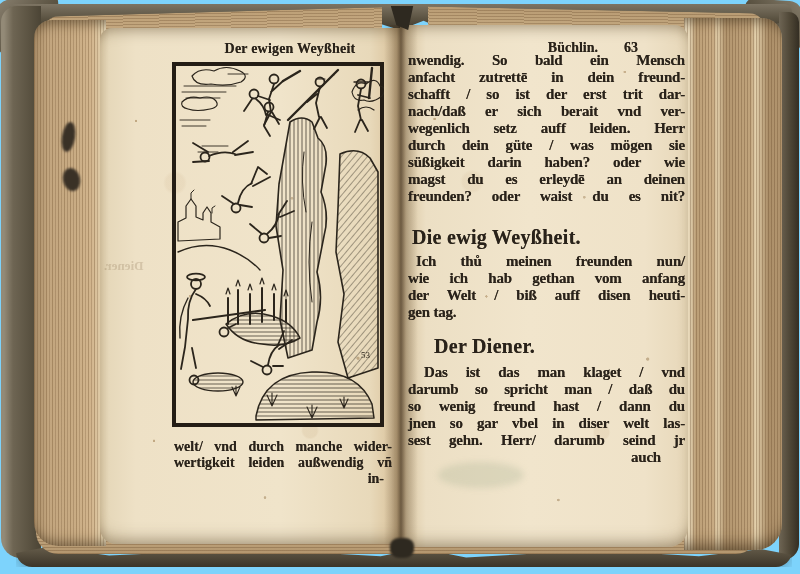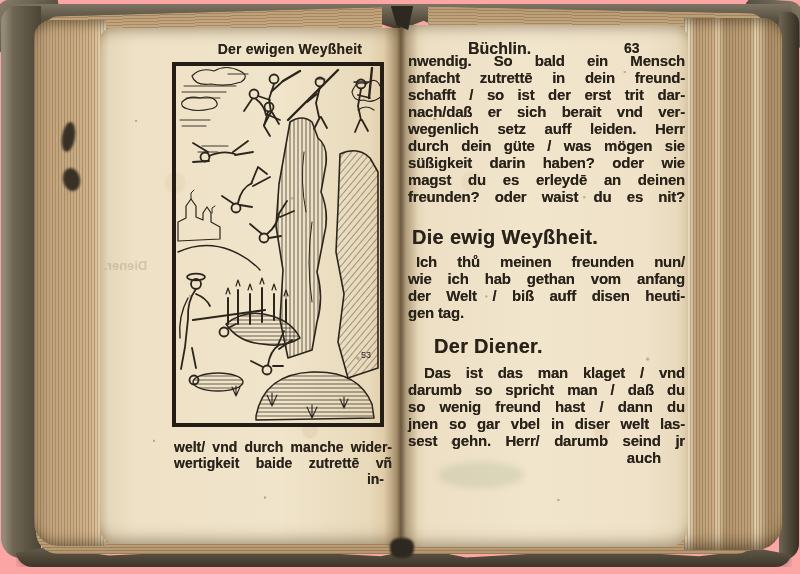--- a/index.html
+++ b/index.html
@@ -1,17 +1,17 @@
 <!DOCTYPE html>
 <html><head>
 <meta charset="utf-8">
 <style>
   html,body{margin:0;padding:0;background:#ffffff;}
-  .scene{position:relative;width:800px;height:574px;overflow:hidden;background:#fca5a5;
-         font-family:Liberation Sans, sans-serif;}
+  .scene{position:relative;width:800px;height:574px;overflow:hidden;background:#7dd3fc;
+         font-family:Liberation Serif, serif;}
   .scene *{position:absolute;box-sizing:border-box;}
 
   
   .cover-corner-tl{left:-4px;top:-2px;width:64px;height:54px;background:linear-gradient(135deg,#8a8170,#5d5544 55%,#423c2f);
       border-radius:16px 6px 34px 8px;transform:rotate(-5deg);}
   .cover-corner-tr{left:744px;top:0px;width:58px;height:50px;background:linear-gradient(225deg,#857c6a,#595140 55%,#3e382c);
       border-radius:8px 14px 8px 30px;transform:rotate(4deg);}
   .cover-top{left:8px;top:4px;width:784px;height:27px;
       background:linear-gradient(180deg,#7d7463,#5a5241 55%,#3d372b);
       clip-path:polygon(0 0,100% 0,100% 55%,96% 92%,90% 58%,62% 72%,56% 100%,53% 62%,50% 96%,46% 60%,14% 78%,7% 100%,0 66%);
@@ -68,21 +68,21 @@
       radial-gradient(circle 12px at 25% 30%,rgba(170,130,80,.08) 0 9px,rgba(0,0,0,0) 12px);}
   .gutter{left:384px;top:25px;width:34px;height:522px;pointer-events:none;
       background:linear-gradient(90deg,rgba(62,44,24,0) 0,rgba(62,44,24,.30) 38%,rgba(38,26,13,.55) 50%,rgba(62,44,24,.28) 64%,rgba(62,44,24,0) 100%);}
   .binding-top{left:388px;top:6px;width:28px;height:24px;background:#2e2920;
       clip-path:polygon(10% 0,90% 0,72% 100%,30% 80%);}
   .binding-bottom{left:390px;top:538px;width:24px;height:20px;background:#2e2920;border-radius:40%;filter:blur(1px);}
 
   
   .ink{color:#29221a;text-shadow:0 0 .4px rgba(45,35,22,.65);font-weight:700;}
   .lp-header{left:190px;top:41px;width:200px;text-align:center;font-size:14px;letter-spacing:.2px;}
-  .rp-title{left:468px;top:40px;width:130px;text-align:left;font-size:16px;}
+  .rp-title{left:468px;top:40px;width:130px;text-align:right;font-size:14px;}
   .rp-pagenum{left:583px;top:40px;font-size:14px;margin-left:41px;}
   .woodcut{left:172px;top:62px;width:212px;height:365px;}
   .lp-footer{left:174px;top:439px;width:218px;font-size:14px;line-height:16px;}
   .lp-footer div{position:static;}
   .rp-column{left:408px;top:52px;width:277px;font-size:15px;line-height:17px;letter-spacing:-.2px;}
   .rp-column div{position:static;}
   .j{text-align:justify;text-align-last:justify;}
   .heading{font-size:20px;line-height:24px;letter-spacing:.3px;text-align:left;text-align-last:left;}
   .h1{margin-top:20px;margin-left:4px;}
   .h2{margin-top:13px;margin-left:26px;}
@@ -193,21 +193,21 @@
       <circle cx="22" cy="318" r="4.5"></circle>
 
       <path fill="url(#hh)" stroke-width="1.5" d="M84 354q8-42 56-44q46-2 60 32l2 14-118 2z"></path>
       <path stroke-width="1.1" d="M100 344l-5-11M100 344v-13M100 344l5-11M140 356l-5-11M140 356v-13M140 356l5-11M172 346l-4-9M172 346v-11M172 346l4-9M64 334l-4-9M64 334v-10M64 334l4-9"></path>
     </g>
     <text x="189" y="296" font-size="9" fill="#2b251c">53</text>
   </svg>
 
   <div class="ink lp-footer">
     <div class="j">welt/ vnd durch manche wider-</div>
-    <div class="j">wertigkeit baide zutrettē vñ</div>
+    <div class="j">wertigkeit leiden außwendig vñ</div>
     <div class="rightline">in-</div>
   </div>
 
   <div class="show-through">Diener.</div>
 
   <div class="ink rp-title">Büchlin.</div>
   <div class="ink rp-pagenum">63</div>
 
   <div class="ink rp-column">
     <div class="j">nwendig. So bald ein Mensch</div>

